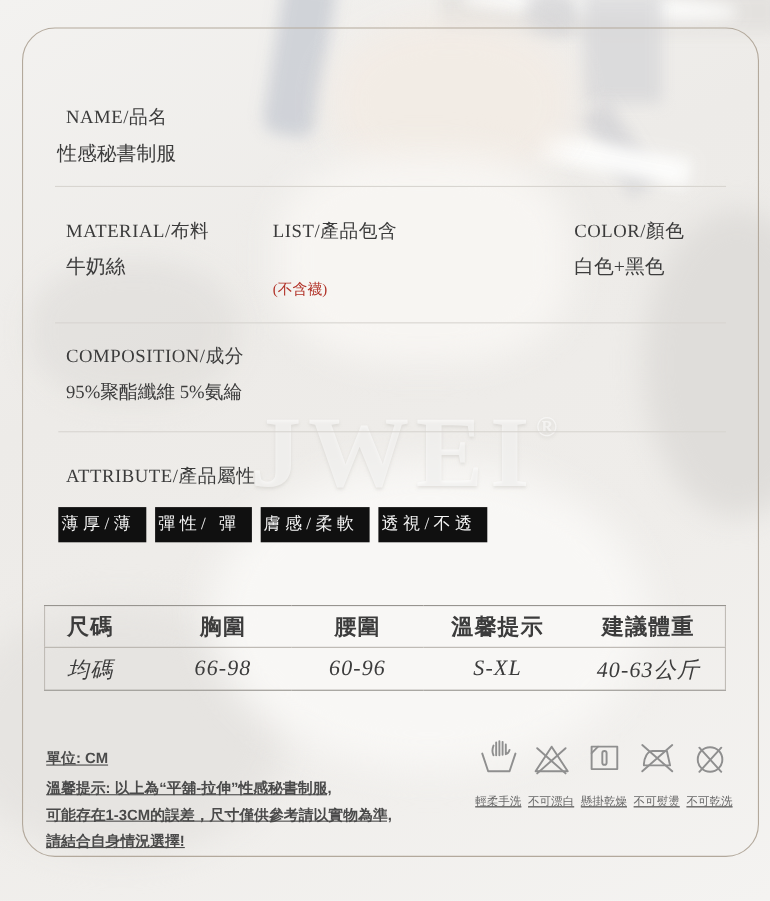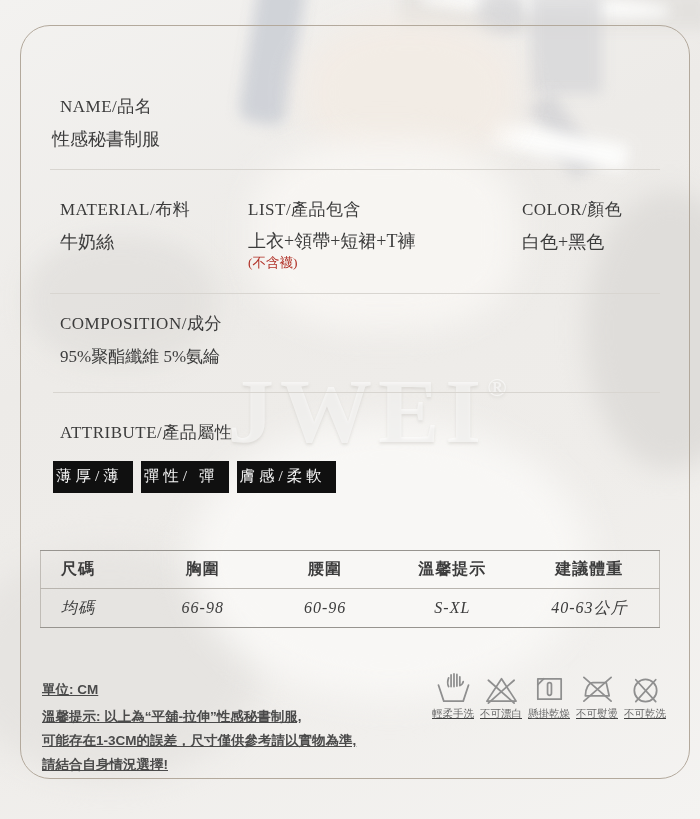--- a/index.html
+++ b/index.html
@@ -47,35 +47,35 @@
     white-space:nowrap;
   }
   
   table.size{
     position:absolute;left:40px;top:550px;width:620px;
     border-collapse:collapse;
     border-left:1px solid #c0bcb6;border-right:1px solid #c0bcb6;
     font-family:"Liberation Serif","DejaVu Serif",serif;
   }
   table.size th,table.size td{
-    font-weight:normal;font-size:16px;color:#3c3c3c;
+    font-weight:normal;font-size:20px;color:#3c3c3c;
     text-align:center;letter-spacing:1px;margin-left:44px;
   }
   table.size th{height:35px;border-top:1px solid #97948f;border-bottom:1px solid #b8b4ae;font-weight:bold;}
   table.size td{height:36px;border-bottom:1px solid #97948f;font-style:italic;}
   table.size th:first-child,table.size td:first-child{text-align:left;padding-left:20px;}
   
   .sans{font-family:"Liberation Sans","DejaVu Sans",sans-serif;text-decoration:underline;}
   .unit{font-size:13.5px;color:#4a4a4a;font-weight:bold;}
   .tips{font-size:13.5px;color:#4a4a4a;line-height:24px;font-weight:bold;width:390px;}
   
   .care{position:absolute;left:429px;top:671px;display:flex;}
   .care-item{width:48px;display:flex;flex-direction:column;align-items:center;}
   .care-item svg{width:35px;height:35px;stroke:#8f8f8f;fill:none;stroke-width:1.8;stroke-linecap:round;stroke-linejoin:round;}
-  .care-label{font-size:10.5px;color:#686868;margin-top:1px;white-space:nowrap;text-align:right;}
+  .care-label{font-size:10.5px;color:#686868;margin-top:16px;white-space:nowrap;text-align:right;}
   
   .watermark{
     position:absolute;left:228px;top:358px;
     font-size:92px;letter-spacing:6px;font-weight:bold;
     color:rgba(255,255,255,.55);
     text-shadow:0 2px 3px rgba(185,183,179,.35);
     pointer-events:none;user-select:none;
   }
   .watermark sup{font-size:26px;vertical-align:46px;}
 </style>
@@ -104,38 +104,38 @@
 
   <div class="abs sec-label" style="left:60px;top:95px;">NAME/品名</div>
   <div class="abs sec-value" style="left:52px;top:127px;">性感秘書制服</div>
 
   <div class="divider" style="left:50px;top:169px;width:610px;"></div>
 
   <div class="abs sec-label" style="left:60px;top:198px;">MATERIAL/布料</div>
   <div class="abs sec-value" style="left:60px;top:230px;">牛奶絲</div>
 
   <div class="abs sec-label" style="left:248px;top:198px;">LIST/產品包含</div>
-  <div class="abs sec-value" style="left:248px;top:229px;">上衣+領帶+短裙+T褲</div>
   <div class="abs note-red" style="left:248px;top:254px;">(不含襪)</div>
 
   <div class="abs sec-label" style="left:522px;top:198px;">COLOR/顏色</div>
   <div class="abs sec-value" style="left:522px;top:230px;">白色+黑色</div>
 
   <div class="divider" style="left:50px;top:293px;width:610px;"></div>
 
   <div class="abs sec-label" style="left:60px;top:312px;">COMPOSITION/成分</div>
   <div class="abs sec-value" style="left:60px;top:345px;font-size:17px;">95%聚酯纖維 5%氨綸</div>
 
   <div class="divider" style="left:53px;top:392px;width:607px;"></div>
 
   <div class="abs sec-label" style="left:60px;top:421px;">ATTRIBUTE/產品屬性</div>
   <div class="tags">
     <span class="tag">薄厚/薄</span>
     <span class="tag">彈性/ 彈</span>
     <span class="tag">膚感/柔軟</span>
+    <span class="tag">透視/不透</span>
   </div>
 
   <table class="size">
     <colgroup>
         <col style="width:100px">
         <col style="width:125px">
         <col style="width:120px">
         <col style="width:135px">
         <col style="width:140px">
       </colgroup>

